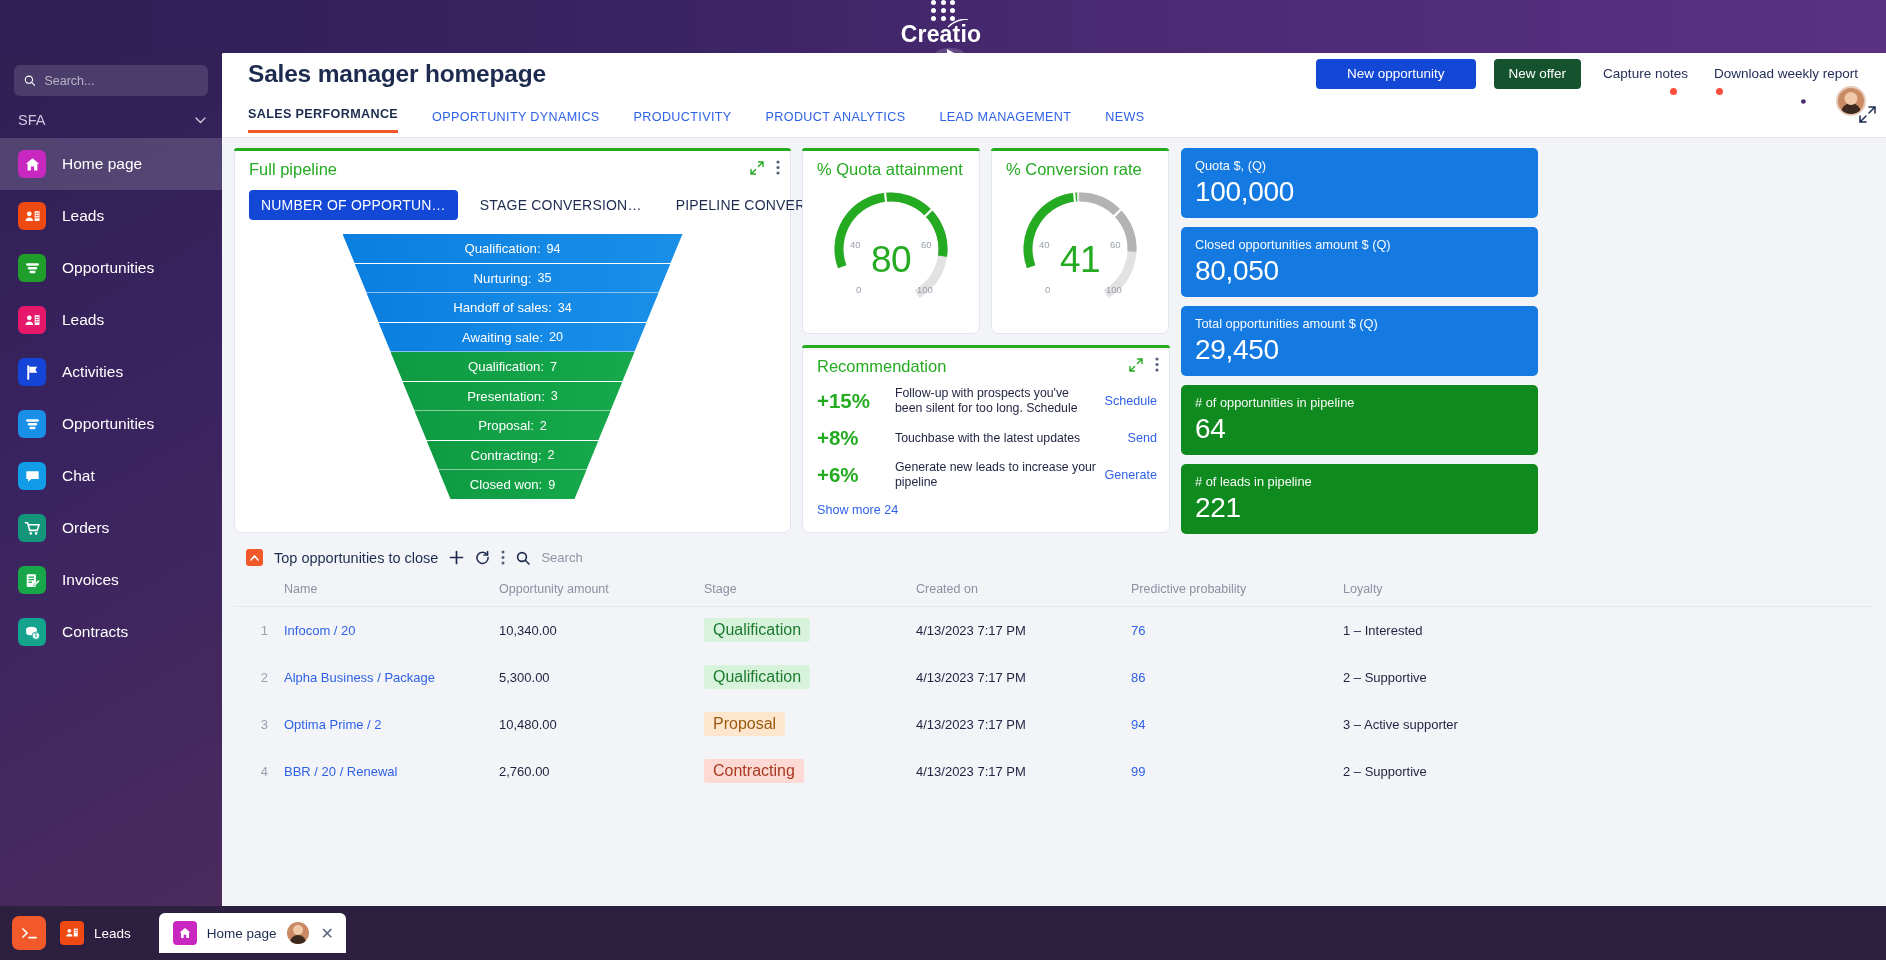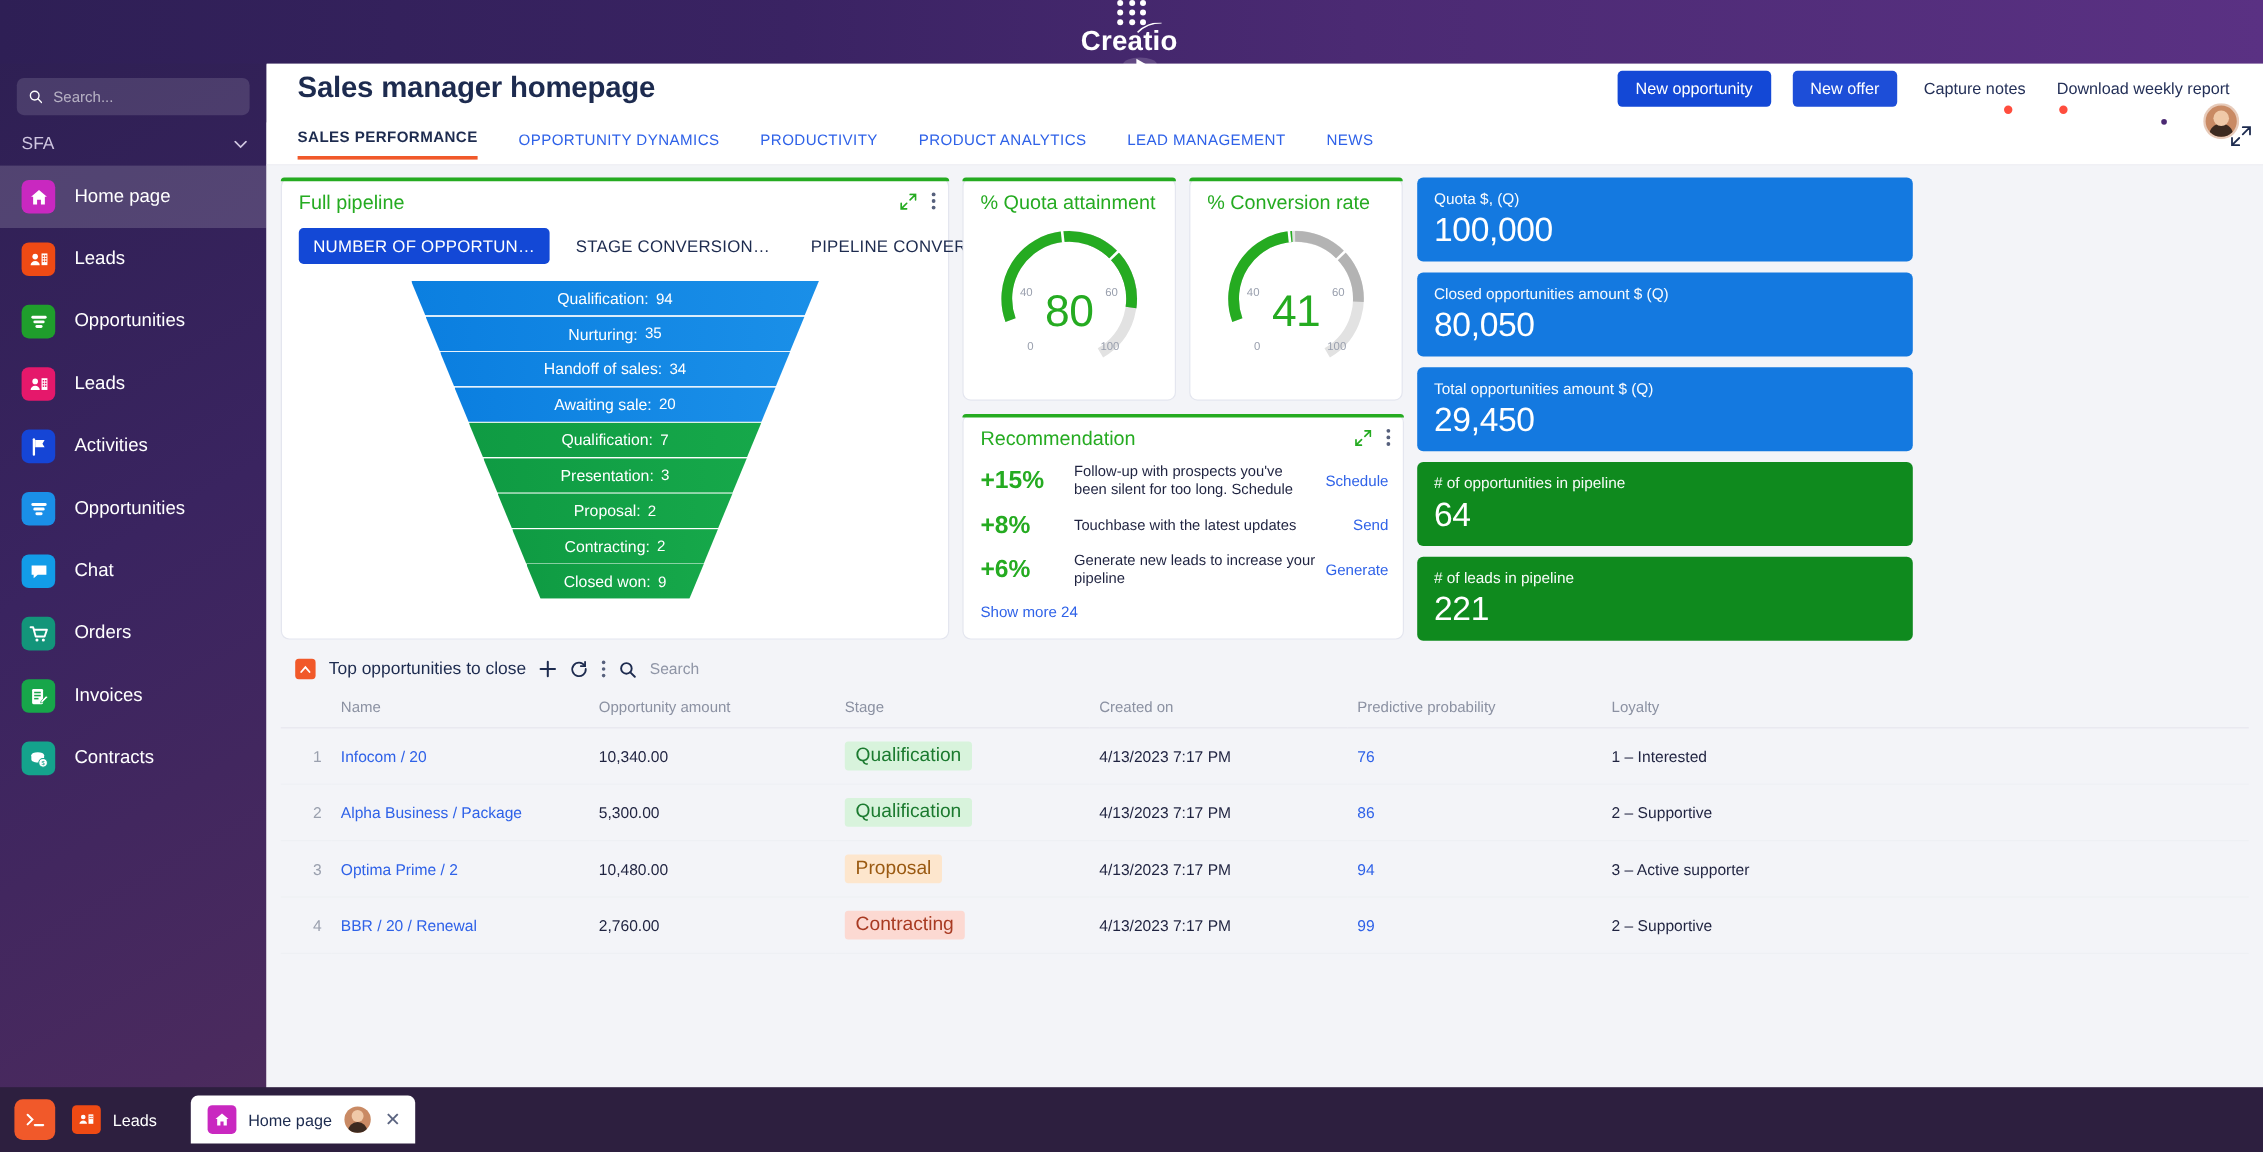--- a/index.html
+++ b/index.html
@@ -69,22 +69,22 @@
 
   
   .main {
     position:absolute; left:222px; top:45px; width:1664px; height:915px;
     background:#fff; border-radius:10px 0 0 0; overflow:hidden;
   }
   .page-head { height: 57px; display:flex; align-items:center; padding: 0 24px 0 26px; }
   .page-title { font-size: 24.5px; font-weight: 700; color:#1d2b4f; letter-spacing:-.2px; }
   .head-actions { margin-left:auto; display:flex; align-items:center; gap: 18px; }
   .btn { border:0; border-radius:4px; font-family:"Liberation Sans",sans-serif; cursor:pointer; }
-  .btn-primary { background:#1348d6; color:#fff; font-size:13.5px; height:30px; padding:0 15px; }
-  .btn-green { background:#1d4ed8; color:#fff; font-size:13.5px; height:30px; padding:0 15px; }
+  .btn-primary { background:#1348d6; color:#fff; font-size:13.5px; height:30px; padding:0 31px; }
+  .btn-green { background:#14532d; color:#fff; font-size:13.5px; height:30px; padding:0 15px; }
   .btn-link { background:transparent; color:#243058; font-size:13.5px; height:30px; padding:0 4px; }
 
   .tabs-wrap { background:#fff; border-bottom:1px solid #e6e7ee; padding: 0 10px 0 26px; display:flex; align-items:center; height:36px; }
   .tab { font-size:12.6px; letter-spacing:.35px; color:#2f62e8; padding: 0 0 9px 0; margin-right: 34px; cursor:pointer; white-space:nowrap; }
   .tab.active { color:#1d2b4f; font-weight:600; border-bottom:3px solid #f1592a; }
   .expand-corner { margin-left:auto; padding-bottom: 7px; cursor:pointer; }
 
   .board { background:#f3f4f8; padding: 10px 12px 0 12px; height: 822px; overflow:hidden; }
   .row1 { display:flex; gap:11px; align-items:flex-start; }
 
@@ -114,21 +114,21 @@
 
   
   .rec-card { width: 368px; height: 188px; }
   .rec-row { display:flex; align-items:center; padding: 0 12px 0 14px; margin-top: 10px; }
   .rec-pct { color:#25ab21; font-size:20.5px; font-weight:700; width: 78px; flex:0 0 78px;}
   .rec-txt { font-size:12.3px; color:#1f2340; line-height:15px; flex:1; padding-right:6px; }
   .rec-act { color:#2f62e8; font-size:12.6px; cursor:pointer; white-space:nowrap; }
   .rec-more { color:#2f62e8; font-size:12.6px; padding: 13px 0 0 14px; cursor:pointer; display:inline-block;}
 
   
-  .kpis { width: 413px; display:flex; flex-direction:column; gap: 9px; }
+  .kpis { width: 357px; display:flex; flex-direction:column; gap: 9px; }
   .kpi { border-radius:5px; padding: 10px 14px 12px 14px; color:#fff; height: 70px; }
   .kpi-label { font-size:12.8px; opacity:.97; }
   .kpi-value { font-size:28px; font-weight:400; margin-top: 3px; letter-spacing:-.3px; }
 
   
   .table-head { display:flex; align-items:center; gap:11px; padding: 15px 0 0 12px; }
   .caret-badge { width:17px; height:17px; background:#f1592a; border-radius:3px; display:flex;
     align-items:center; justify-content:center; cursor:pointer;}
   .tbl-title { font-size:14.5px; color:#1d2b4f; }
   .tbl-ico { cursor:pointer; display:flex; align-items:center; }

